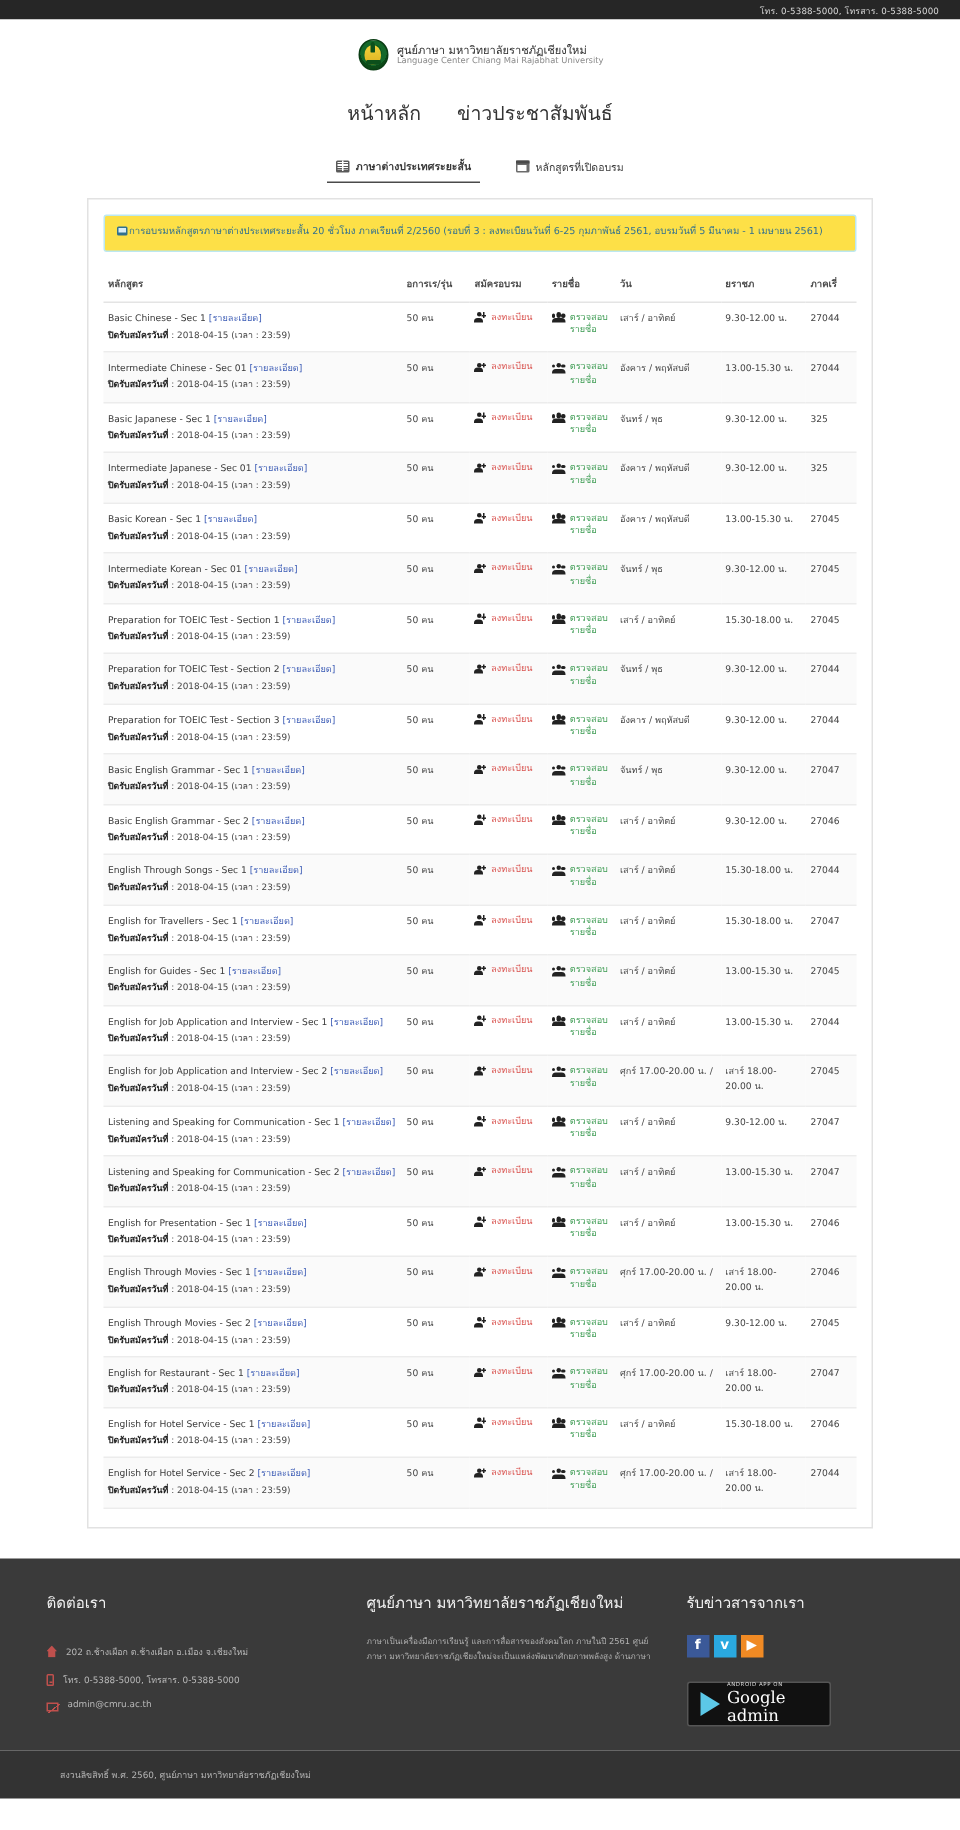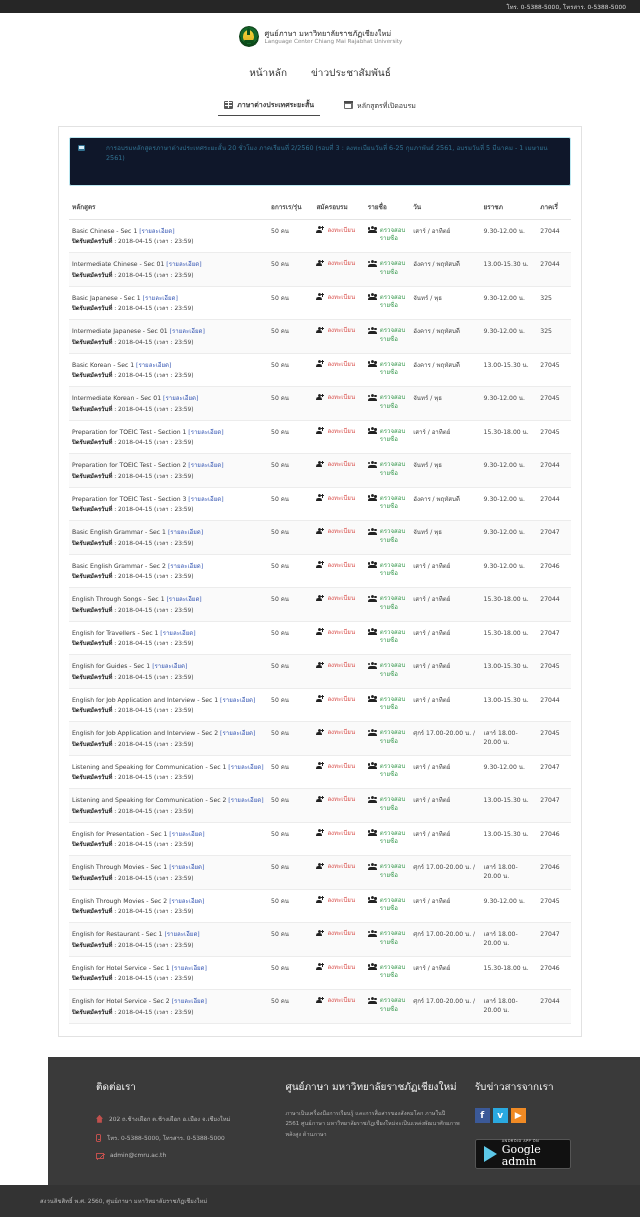--- a/index.html
+++ b/index.html
@@ -44,21 +44,21 @@
   }
   .logo .base {
     position:absolute; left:6px; top:15px; width:10px; height:2.6px;
     background:#0c4f1b; border-radius:1px;
   }
   .brand-text .th { font-size:7.4px; color:#2b2b2b; line-height:1.25; }
   .brand-text .en { font-size:5.6px; color:#8a8a8a; line-height:1.25; }
 
   .mainnav {
     display:flex; justify-content:center; gap:24px;
-    padding:16px 0 10px 0; font-size:10px; color:#333;
+    padding:16px 0 10px 0; font-size:13px; color:#333;
   }
   .mainnav span { cursor:pointer; }
 
   
   .tabs-wrap { display:flex; justify-content:center; margin-top:6px; }
   .tabs { display:flex; gap:18px; }
   .tab {
     display:flex; align-items:center; gap:4px;
     padding:3px 6px 5px 6px; font-size:7px; color:#3a3a3a; cursor:pointer;text-align:center;
   }
@@ -80,23 +80,23 @@
     content:""; position:absolute; left:1.4px; top:3.4px; width:6px; height:3.4px; background:#fff;
   }
 
   
   .panel {
     width:524px; margin:10px auto 0 auto;
     border:1px solid #e2e2e2; background:#fff;
     padding:10px 10px 12px 10px;
   }
   .alert {
-    background:#0f172a; border:1px solid #bce8f1; color:#31708f;
-    border-radius:2px; padding:6px 8px 21px 8px;
-    font-size:6.4px; line-height:1.55; display:flex; gap:21px;
+    background:#fde047; border:1px solid #bce8f1; color:#31708f;
+    border-radius:2px; padding:6px 8px 7px 8px;
+    font-size:6.4px; line-height:1.55; display:flex; gap:1px;
   }
   .alert .ic-note {
     width:7px; height:6px; flex:none; margin-top:1px;
     background:#31708f; border-radius:1px; position:relative;
   }
   .alert .ic-note:after{
     content:""; position:absolute; left:1px; top:1px; right:1px; bottom:2px; background:#d9edf7;
   }
 
   
@@ -134,21 +134,21 @@
   .ic-userplus .p1{ position:absolute; right:0; top:1.2px; width:3.4px; height:1px; background:#222; }
   .ic-userplus .p2{ position:absolute; right:1.2px; top:0; width:1px; height:3.4px; background:#222; }
 
   .ic-users { width:9px; height:7px; position:relative; flex:none; margin-top:.4px; }
   .ic-users .h1 { position:absolute; left:3px; top:0; width:3.2px; height:3.2px; border-radius:50%; background:#222; }
   .ic-users .h2 { position:absolute; left:0; top:.8px; width:2.6px; height:2.6px; border-radius:50%; background:#222; }
   .ic-users .h3 { position:absolute; right:0; top:.8px; width:2.6px; height:2.6px; border-radius:50%; background:#222; }
   .ic-users .bd { position:absolute; left:0; top:3.8px; width:9px; height:3.2px; border-radius:2.6px 2.6px 0 0; background:#222; }
 
   
-  .footer { background:#3a3a3a; color:#cfcfcf; margin-top:20px; padding:22px 40px 16px 48px; display:flex; gap:14px;margin-left:48px; }
+  .footer { background:#3a3a3a; color:#cfcfcf; margin-top:20px; padding:22px 40px 16px 31px; display:flex; gap:14px; }
   .f-col1 { width:210px; }
   .f-col2 { width:210px; }
   .f-col3 { width:150px; }
   .f-head { font-size:10px; color:#f2f2f2; margin-bottom:20px; }
   .f-head.big { font-size:10px; margin-bottom:14px; }
   .f-line { display:flex; align-items:center; gap:6px; margin-bottom:9px; font-size:5.9px; color:#b9b9b9; }
   .f-ic { width:7px; height:8px; flex:none; position:relative; }
   .ic-home { background:#c0504d; clip-path:polygon(50% 0,100% 48%,84% 48%,84% 100%,16% 100%,16% 48%,0 48%); }
   .ic-phone{ border:1px solid #c0504d; border-radius:1px; width:5px; height:8px; }
   .ic-phone:after{ content:""; position:absolute; left:1.2px; bottom:.8px; width:2px; height:.8px; background:#c0504d; }

